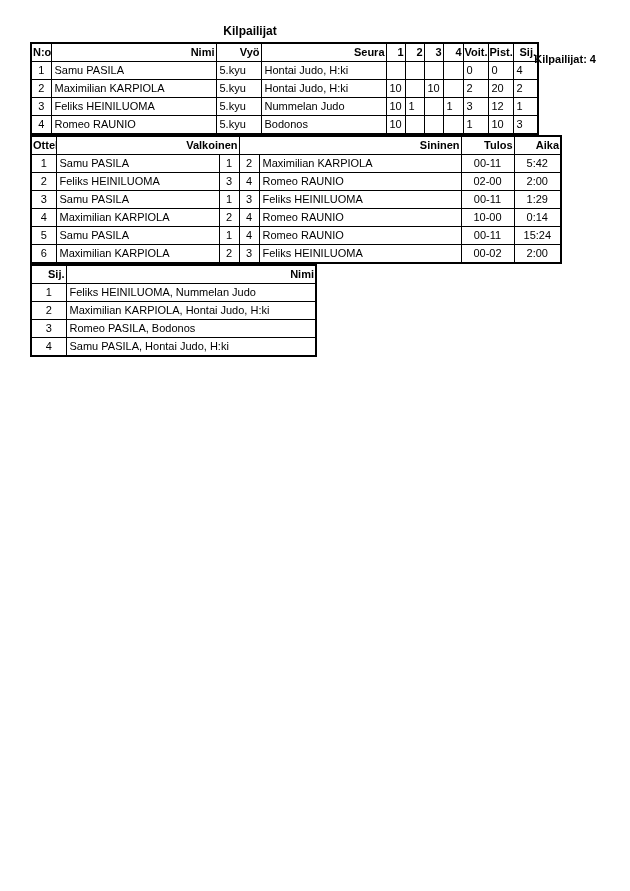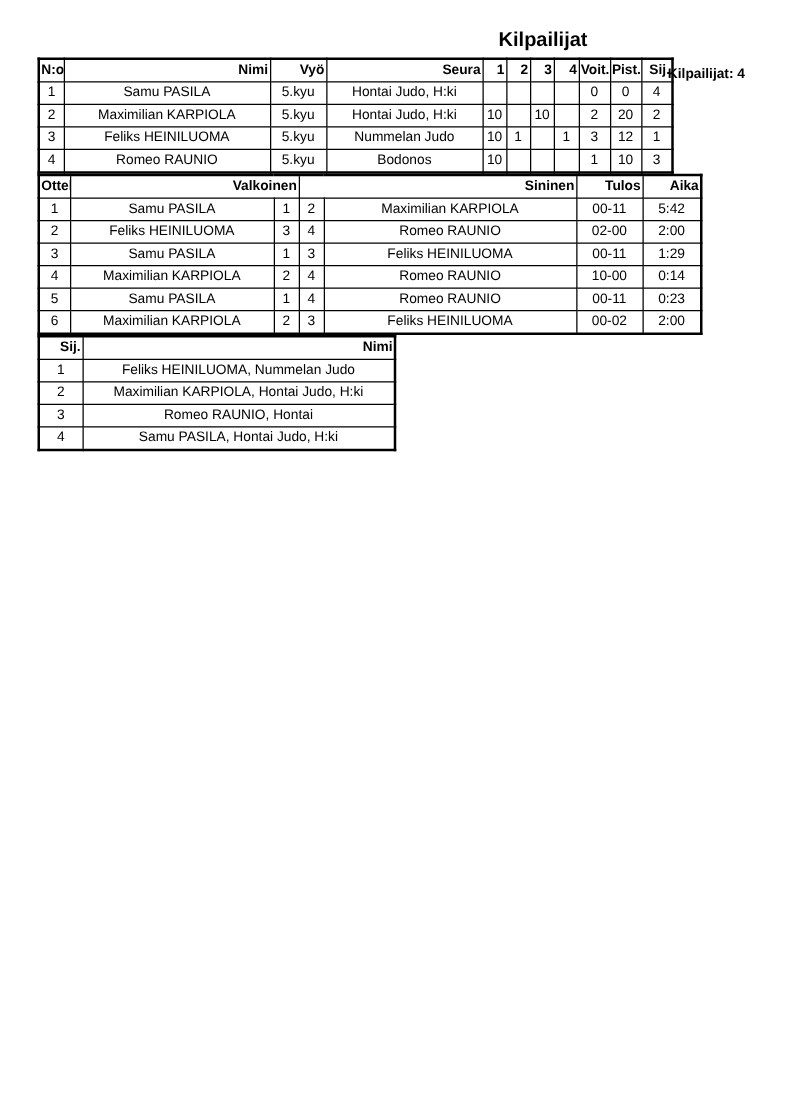--- a/index.html
+++ b/index.html
@@ -11,34 +11,34 @@
     position: relative; overflow: hidden;
   }
   .title {
     padding-top: 18px; text-align: center;
     font-size: 21px; font-weight: bold; white-space: pre;
   }
   .count {
     position: absolute; top: 53px; right: 34px;
     font-size: 11px; font-weight: bold;
   }
-  .sec { font-weight: bold; font-size: 16px; text-align: right; }
+  .sec { font-weight: bold; font-size: 12px; text-align: center; }
   .sec-k { width: 440px; margin: 24px 0 4px 30px; }
   .sec-o { width: 530px; margin: 18px 0 3px 30px; }
   .sec-t { width: 285px; margin: 20px 0 4px 30px; }
   table.tbl {
     border-collapse: collapse; table-layout: fixed;
     margin-left: 30px; border: 2px solid #000;
   }
   .tbl th, .tbl td {
     border: 1px solid #000; font-size: 11px; padding: 0 3px;
     height: 18px; overflow: hidden; white-space: nowrap; line-height: 17px;
   }
   .tbl th { font-weight: bold; text-align: right; height: 16px; padding: 0 1px; }
-  .al { text-align: center; }
+  .al { text-align: left; }
   .ac { text-align: center; }
   .thno { text-align: left; }
   .t1 { width: 507px; }
   .t2 { width: 530px; }
   .t3 { width: 285px; }
 </style>
 </head>
 <body>
 
 <div>
@@ -187,21 +187,21 @@
         <td class="ac">10-00</td>
         <td class="ac">0:14</td>
       </tr>
       <tr>
         <td class="ac">5</td>
         <td class="al">Samu PASILA</td>
         <td class="ac">1</td>
         <td class="ac">4</td>
         <td class="al">Romeo RAUNIO</td>
         <td class="ac">00-11</td>
-        <td class="ac">0:23</td>
+        <td class="ac">15:24</td>
       </tr>
       <tr>
         <td class="ac">6</td>
         <td class="al">Maximilian KARPIOLA</td>
         <td class="ac">2</td>
         <td class="ac">3</td>
         <td class="al">Feliks HEINILUOMA</td>
         <td class="ac">00-02</td>
         <td class="ac">2:00</td>
       </tr>
@@ -223,21 +223,21 @@
       <tr>
         <td class="ac">1</td>
         <td class="al">Feliks HEINILUOMA, Nummelan Judo</td>
       </tr>
       <tr>
         <td class="ac">2</td>
         <td class="al">Maximilian KARPIOLA, Hontai Judo, H:ki</td>
       </tr>
       <tr>
         <td class="ac">3</td>
-        <td class="al">Romeo RAUNIO, Hontai</td>
+        <td class="al">Romeo PASILA, Bodonos</td>
       </tr>
       <tr>
         <td class="ac">4</td>
         <td class="al">Samu PASILA, Hontai Judo, H:ki</td>
       </tr>
     </tbody>
   </table>
 
 </div>
 

